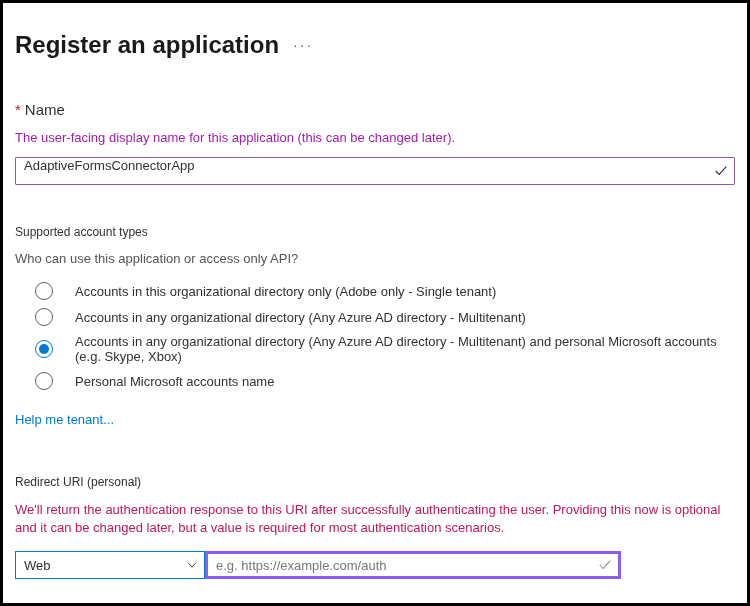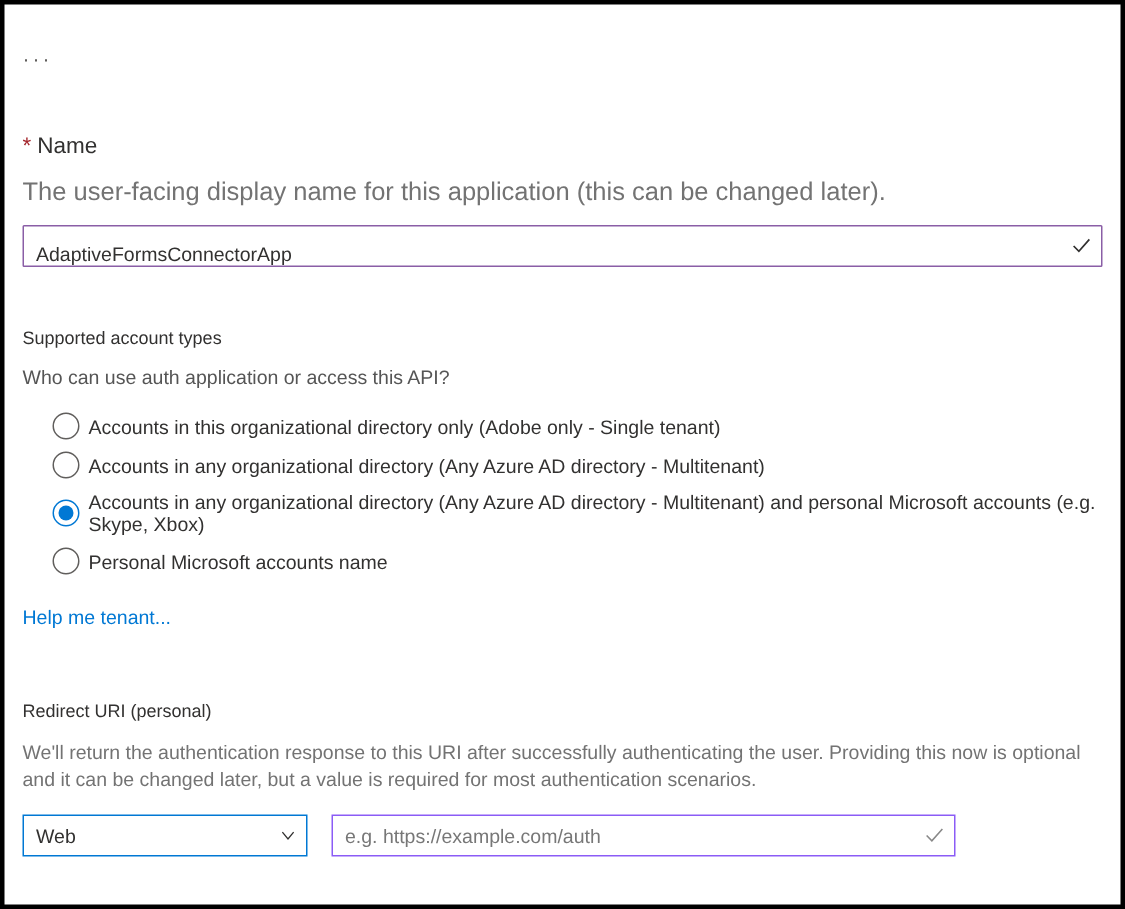--- a/index.html
+++ b/index.html
@@ -42,31 +42,31 @@
     .field-label {
       font-size: 15px;
       color: #323130;
       margin-bottom: 12px;
     }
     .field-label .required-star {
       color: #a4262c;
       margin-right: 4px;
     }
     .field-help {
-      font-size: 17px;
-      color: #737373;
+      font-size: 13px;
+      color: #a21caf;
       margin-bottom: 12px;
     }
     .name-input-wrap {
       position: relative;
       border: 1px solid #8a5ea6;
       border-radius: 1px;
       height: 28px;
       display: flex;
-      align-items: flex-end;
+      align-items: flex-start;
       padding: 0 28px 0 8px;
       margin-bottom: 40px;
     }
     .name-input {
       border: none;
       outline: none;
       font-size: 13px;
       width: 100%;
       font-family: inherit;
       background: transparent;
@@ -92,21 +92,21 @@
     }
     .radio-list {
       display: flex;
       flex-direction: column;
       gap: 8px;
       margin-bottom: 20px;
     }
     .radio-item {
       display: flex;
       align-items: center;
-      gap: 6px;
+      gap: 22px;
       cursor: pointer;
       padding-left: 20px;
     }
     .radio-circle {
       width: 18px;
       height: 18px;
       border: 1px solid #605e5c;
       border-radius: 50%;
       flex-shrink: 0;
       position: relative;
@@ -131,27 +131,27 @@
     }
     .help-link {
       font-size: 13px;
       color: #0078d4;
       cursor: pointer;
       display: inline-block;
       margin-bottom: 48px;
     }
     .sub-help2 {
       font-size: 13px;
-      color: #737373;
+      color: #be185d;
       line-height: 1.4;
       margin-bottom: 14px;
     }
     .redirect-row {
       display: flex;
-      gap: 16px;
+      gap: 0;
       align-items: center;
     }
     .select-wrap {
       position: relative;
       width: 190px;
       height: 28px;
       border: 1px solid #0078d4;
       display: flex;
       align-items: center;
       padding: 0 26px 0 8px;
@@ -167,21 +167,21 @@
       top: 50%;
       transform: translateY(-50%);
       width: 12px;
       height: 12px;
     }
     .uri-input-wrap {
       position: relative;
       flex: 0 0 416px;
       width: 416px;
       height: 28px;
-      border: 1px solid #8b5cf6;
+      border: 3px solid #8b5cf6;
       display: flex;
       align-items: center;
       padding: 0 26px 0 8px;
     }
     .uri-input {
       border: none;
       outline: none;
       font-size: 13px;
       width: 100%;
       font-family: inherit;
@@ -199,36 +199,37 @@
       width: 14px;
       height: 14px;
     }
   </style>
 </head>
 <body>
 
 <div class="content">
 
   <div class="title-row">
+    <h1 class="page-title">Register an application</h1>
     <span class="more-btn">···</span>
   </div>
 
   <div class="field-label">
     <span class="required-star">*</span><span>Name</span>
   </div>
   <div class="field-help">The user-facing display name for this application (this can be changed later).</div>
   <div class="name-input-wrap">
     <input class="name-input" type="text" value="AdaptiveFormsConnectorApp" style="">
     <svg class="valid-check" viewBox="0 0 16 16">
       <path d="M2 8 L6 12 L14 3" stroke="#323130" stroke-width="1.3" fill="none"></path>
     </svg>
   </div>
 
   <div class="section-label">Supported account types</div>
-  <div class="section-subhelp">Who can use auth application or access this API?</div>
+  <div class="section-subhelp">Who can use this application or access only API?</div>
 
   <div class="radio-list">
     <label class="radio-item">
       <span class="radio-circle"></span>
       <span class="radio-label">Accounts in this organizational directory only (Adobe only - Single tenant)</span>
     </label>
     <label class="radio-item">
       <span class="radio-circle"></span>
       <span class="radio-label">Accounts in any organizational directory (Any Azure AD directory - Multitenant)</span>
     </label>

